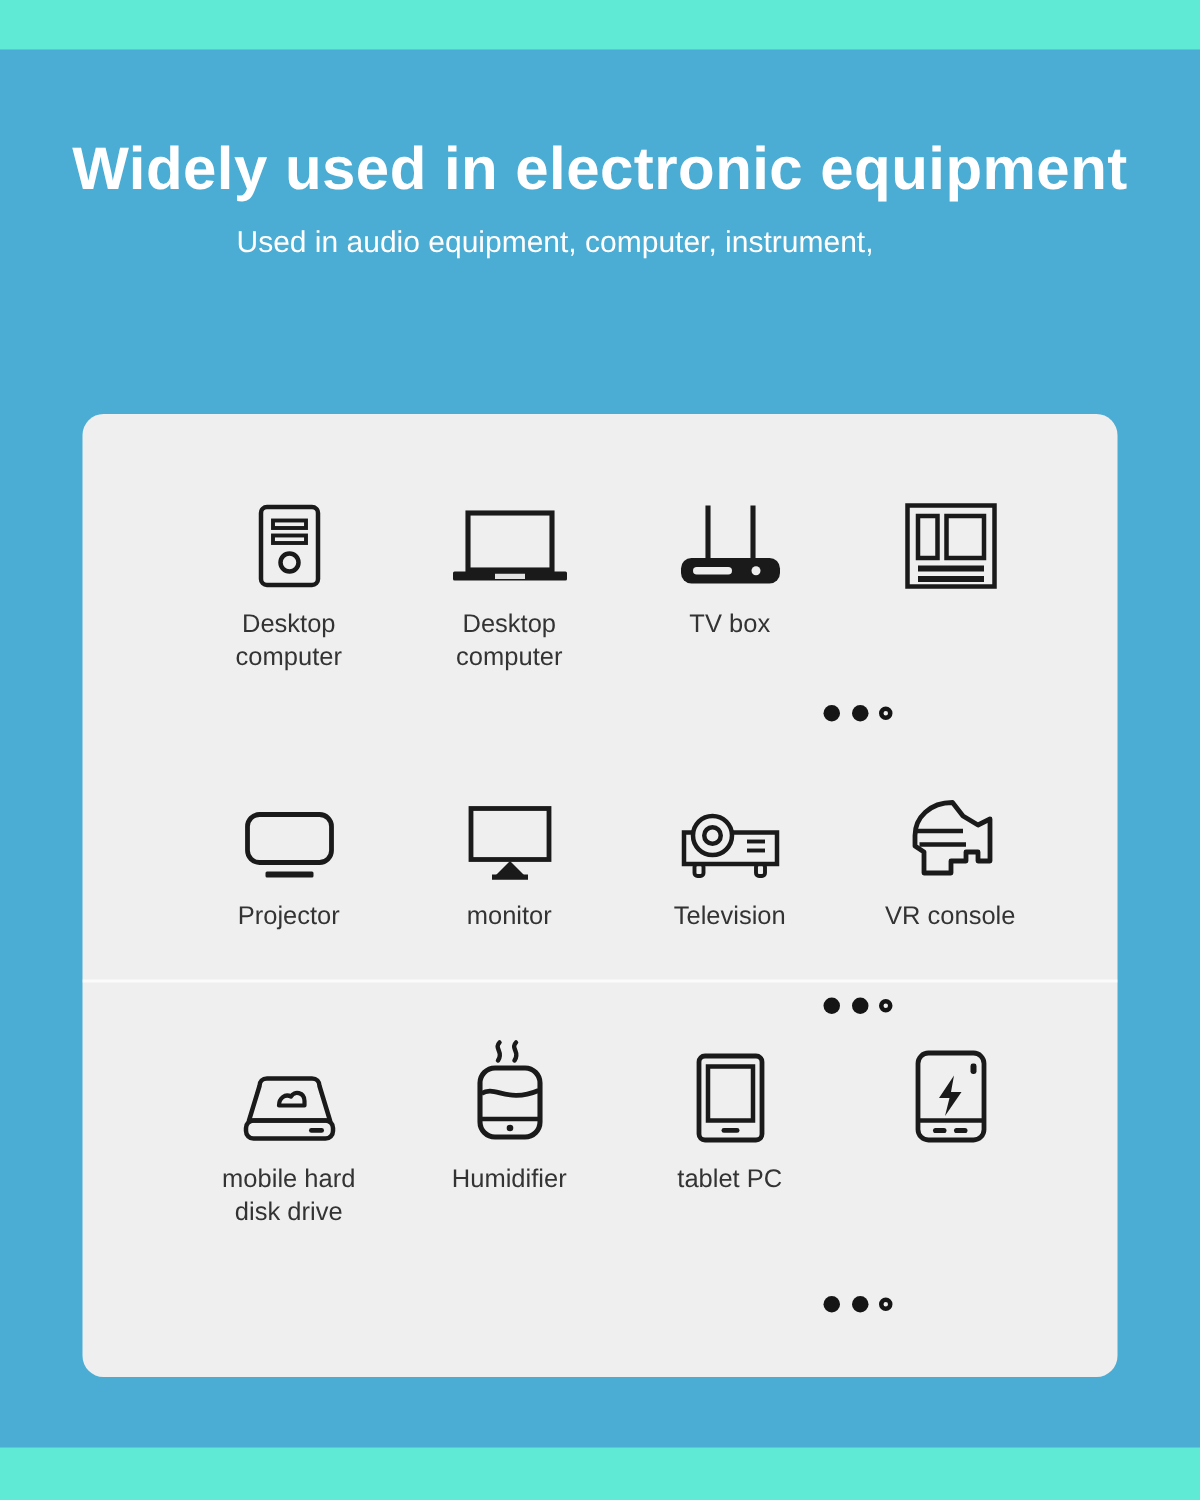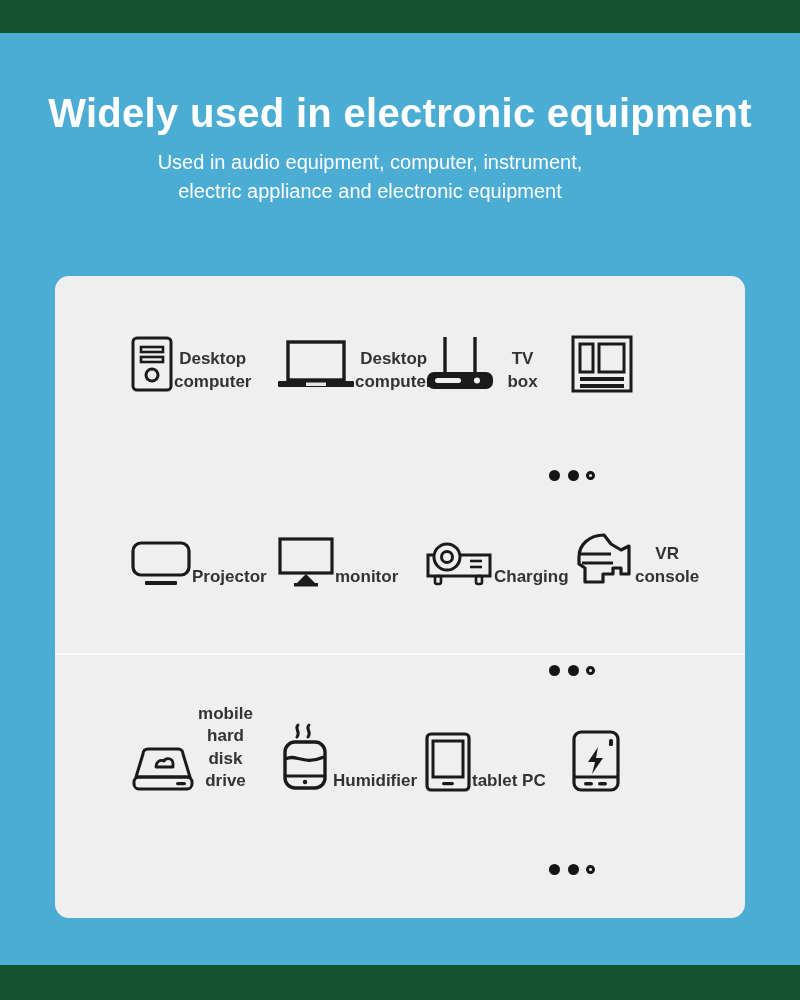--- a/index.html
+++ b/index.html
@@ -11,21 +11,21 @@
     height: 1000px;
     background: #ffffff;
     font-family: "Liberation Sans", sans-serif;
     overflow: hidden;
   }
 
   .page {
     position: relative;
     width: 800px;
     height: 1000px;
-    background: #14532d;
+    background: #5eead4;
   }
 
   .banner {
     position: absolute;
     left: 0;
     top: 33px;
     width: 800px;
     height: 932px;
     background: #4BACD4;
   }
@@ -84,23 +84,22 @@
     justify-content: flex-start;
   }
   .row-1 { top: 45px; }
   .row-2 { top: 240px; }
   .row-3 { top: 415px; }
 
   .cell {
     width: 125px;
     margin-left: 22px;
     display: flex;
-    flex-direction: row;
-    align-items: flex-end;
-    font-weight: bold;
+    flex-direction: column;
+    align-items: center;
   }
   .cell:first-child { margin-left: 75px; }
 
   .icon-wrap {
     height: 72px;
     display: flex;
     align-items: flex-end;
     justify-content: center;
   }
 
@@ -145,21 +144,20 @@
 <body>
 
 <div class="page">
 
   <div class="banner">
 
     <div class="headline">Widely used in electronic equipment</div>
 
     <div class="subhead">
       <span class="line">Used in audio equipment, computer, instrument,</span>
-      <span class="line">electric appliance and electronic equipment</span>
     </div>
 
     <div class="card">
 
       <div class="divider"></div>
 
       <div class="row row-1">
 
         <div class="cell">
           <div class="icon-wrap">
@@ -241,21 +239,21 @@
             <svg width="70" height="50" viewBox="0 0 70 50">
               <rect x="4" y="17" width="62" height="21" fill="none" stroke="#1A1A1A" stroke-width="3"></rect>
               <circle cx="23" cy="19" r="13" fill="#EFEFEF" stroke="#1A1A1A" stroke-width="3"></circle>
               <circle cx="23" cy="19" r="5.5" fill="none" stroke="#1A1A1A" stroke-width="3"></circle>
               <line x1="46" y1="23" x2="58" y2="23" stroke="#1A1A1A" stroke-width="2.6"></line>
               <line x1="46" y1="29" x2="58" y2="29" stroke="#1A1A1A" stroke-width="2.6"></line>
               <rect x="11" y="38" width="6" height="8" rx="2" fill="none" stroke="#1A1A1A" stroke-width="2.6"></rect>
               <rect x="52" y="38" width="6" height="8" rx="2" fill="none" stroke="#1A1A1A" stroke-width="2.6"></rect>
             </svg>
           </div>
-          <div class="label">Charging</div>
+          <div class="label">Television</div>
         </div>
 
         <div class="cell">
           <div class="icon-wrap">
             <svg width="64" height="56" viewBox="0 0 64 56">
               <path d="M33 3 C18 3 8 13 8 25 L8 32 L14 36 L14 50 L32 50 L32 42 L42 42 L42 36 L50 36 L50 42 L58 42 L58 14 L50 18 L40 12 Z" fill="none" stroke="#1A1A1A" stroke-width="3.2" stroke-linejoin="round"></path>
               <line x1="9" y1="22" x2="40" y2="22" stroke="#1A1A1A" stroke-width="3"></line>
               <line x1="11" y1="31" x2="42" y2="31" stroke="#1A1A1A" stroke-width="3"></line>
             </svg>
           </div>

